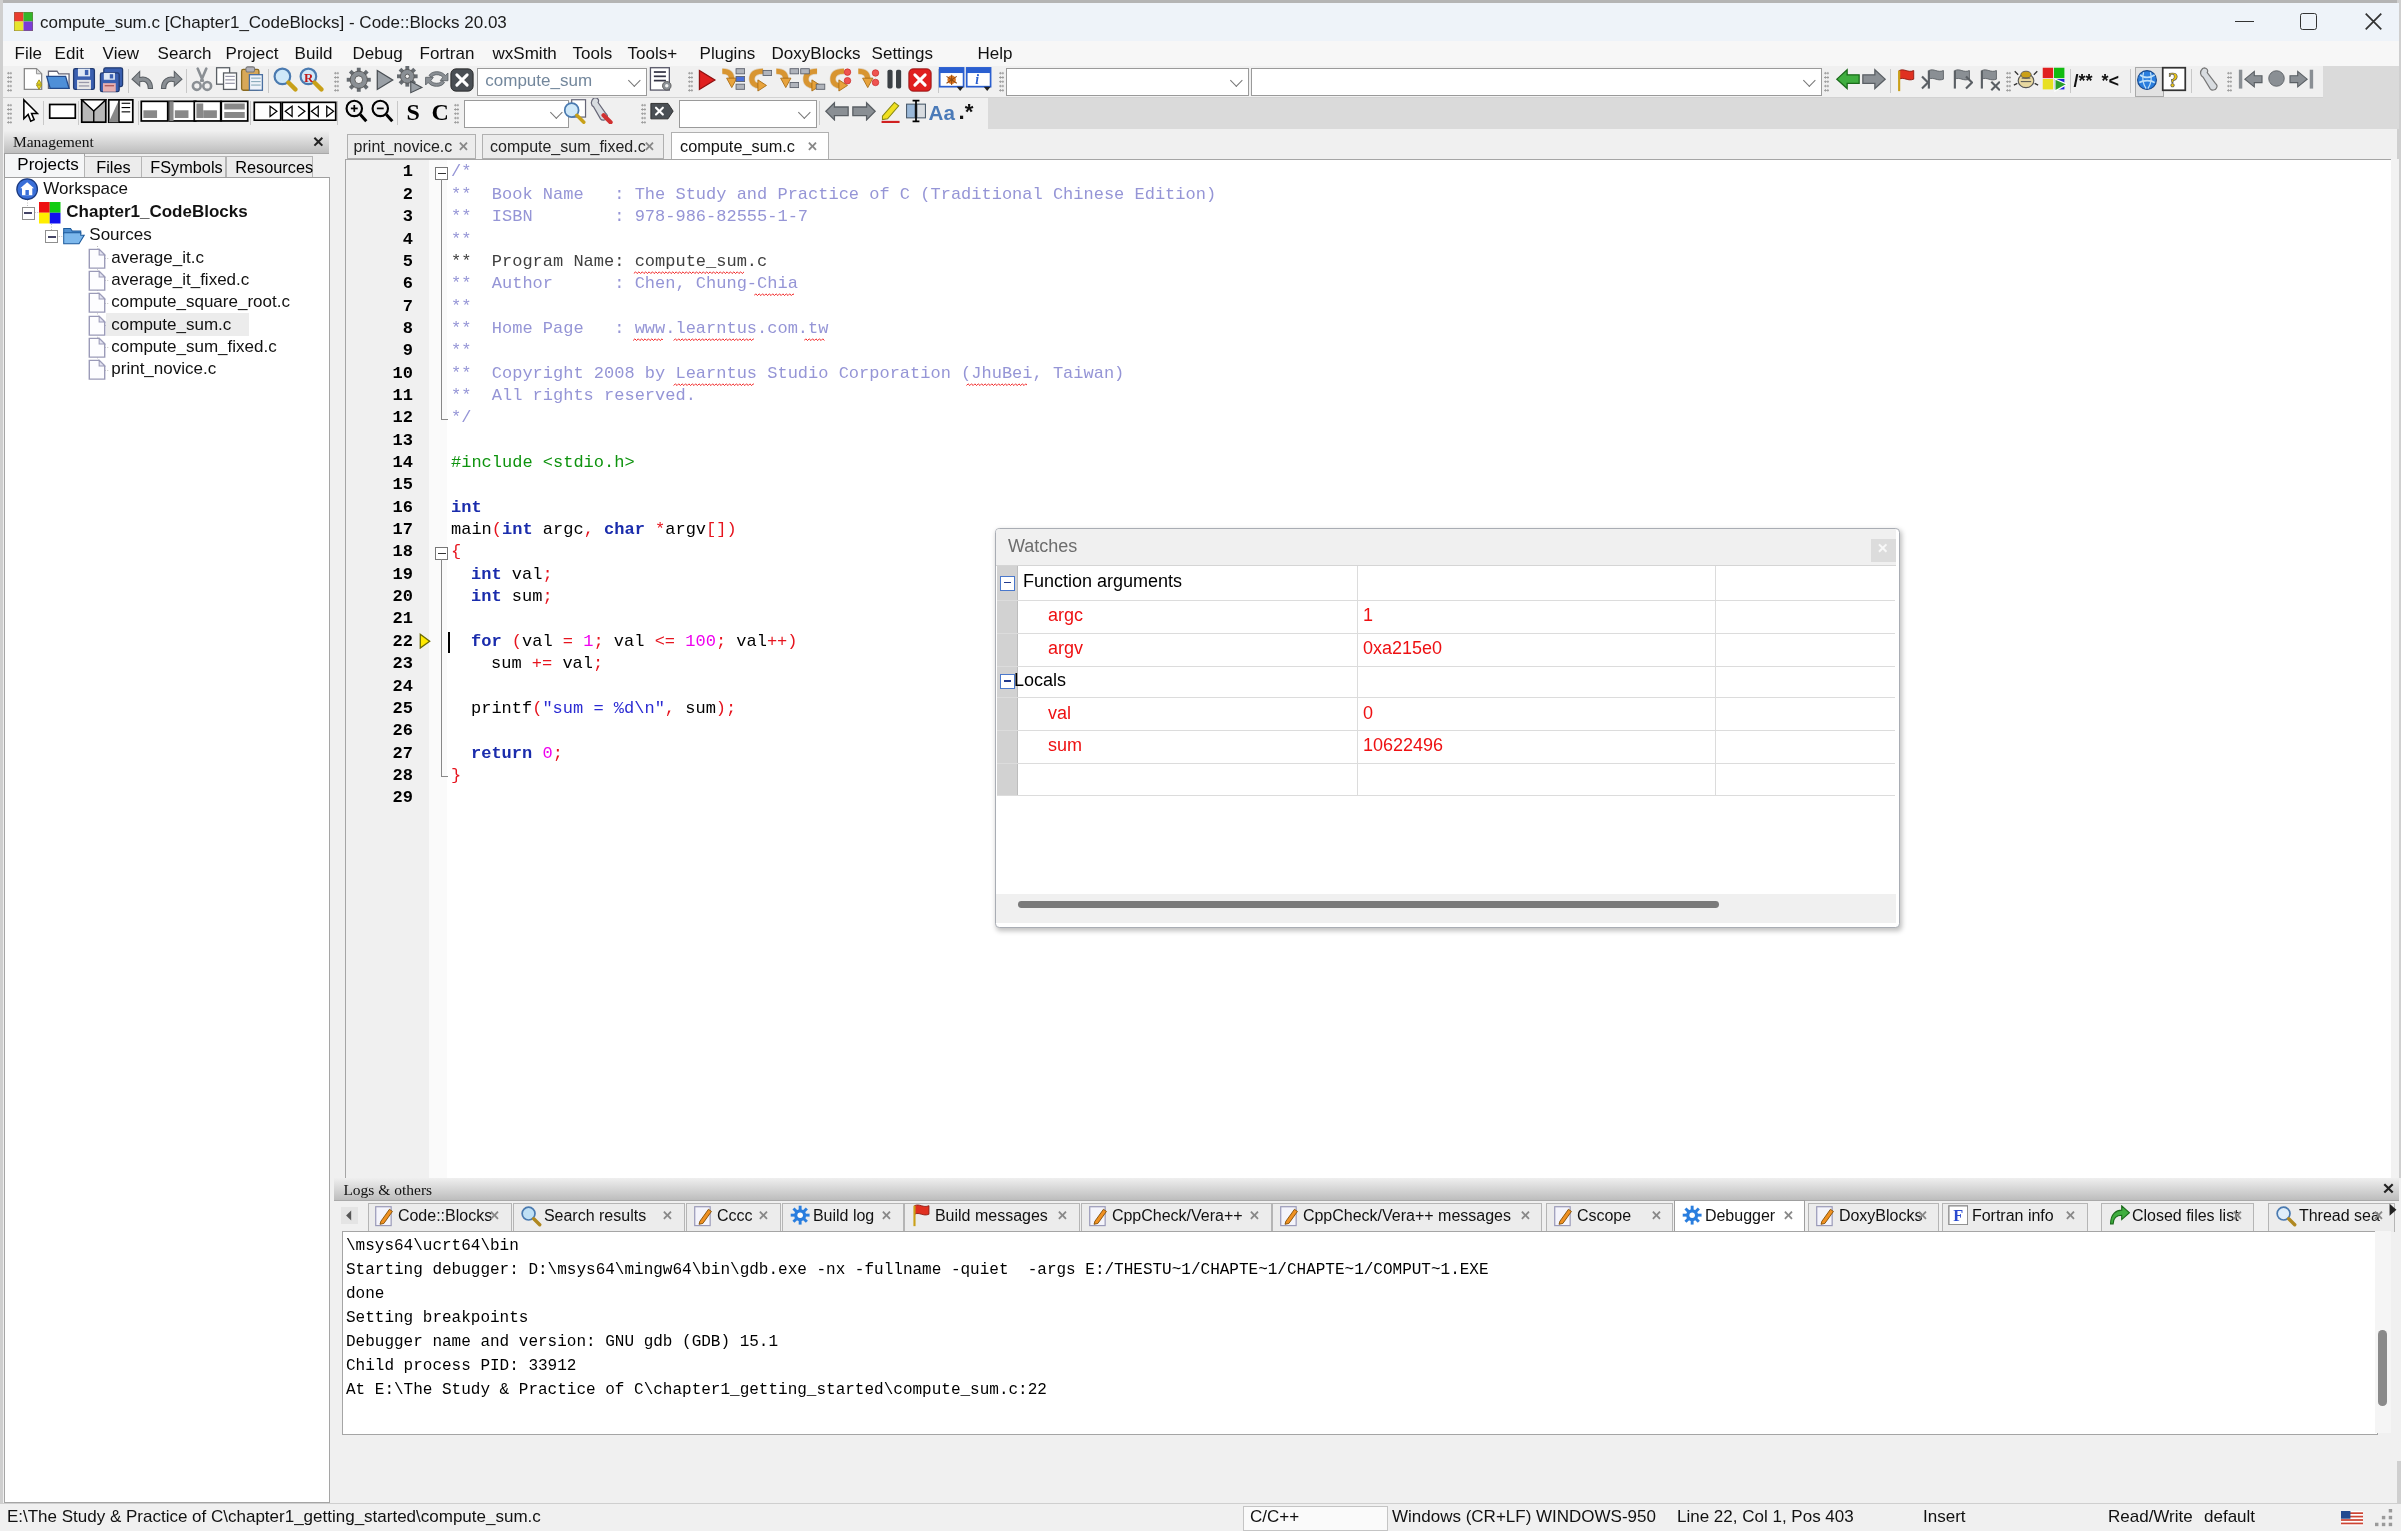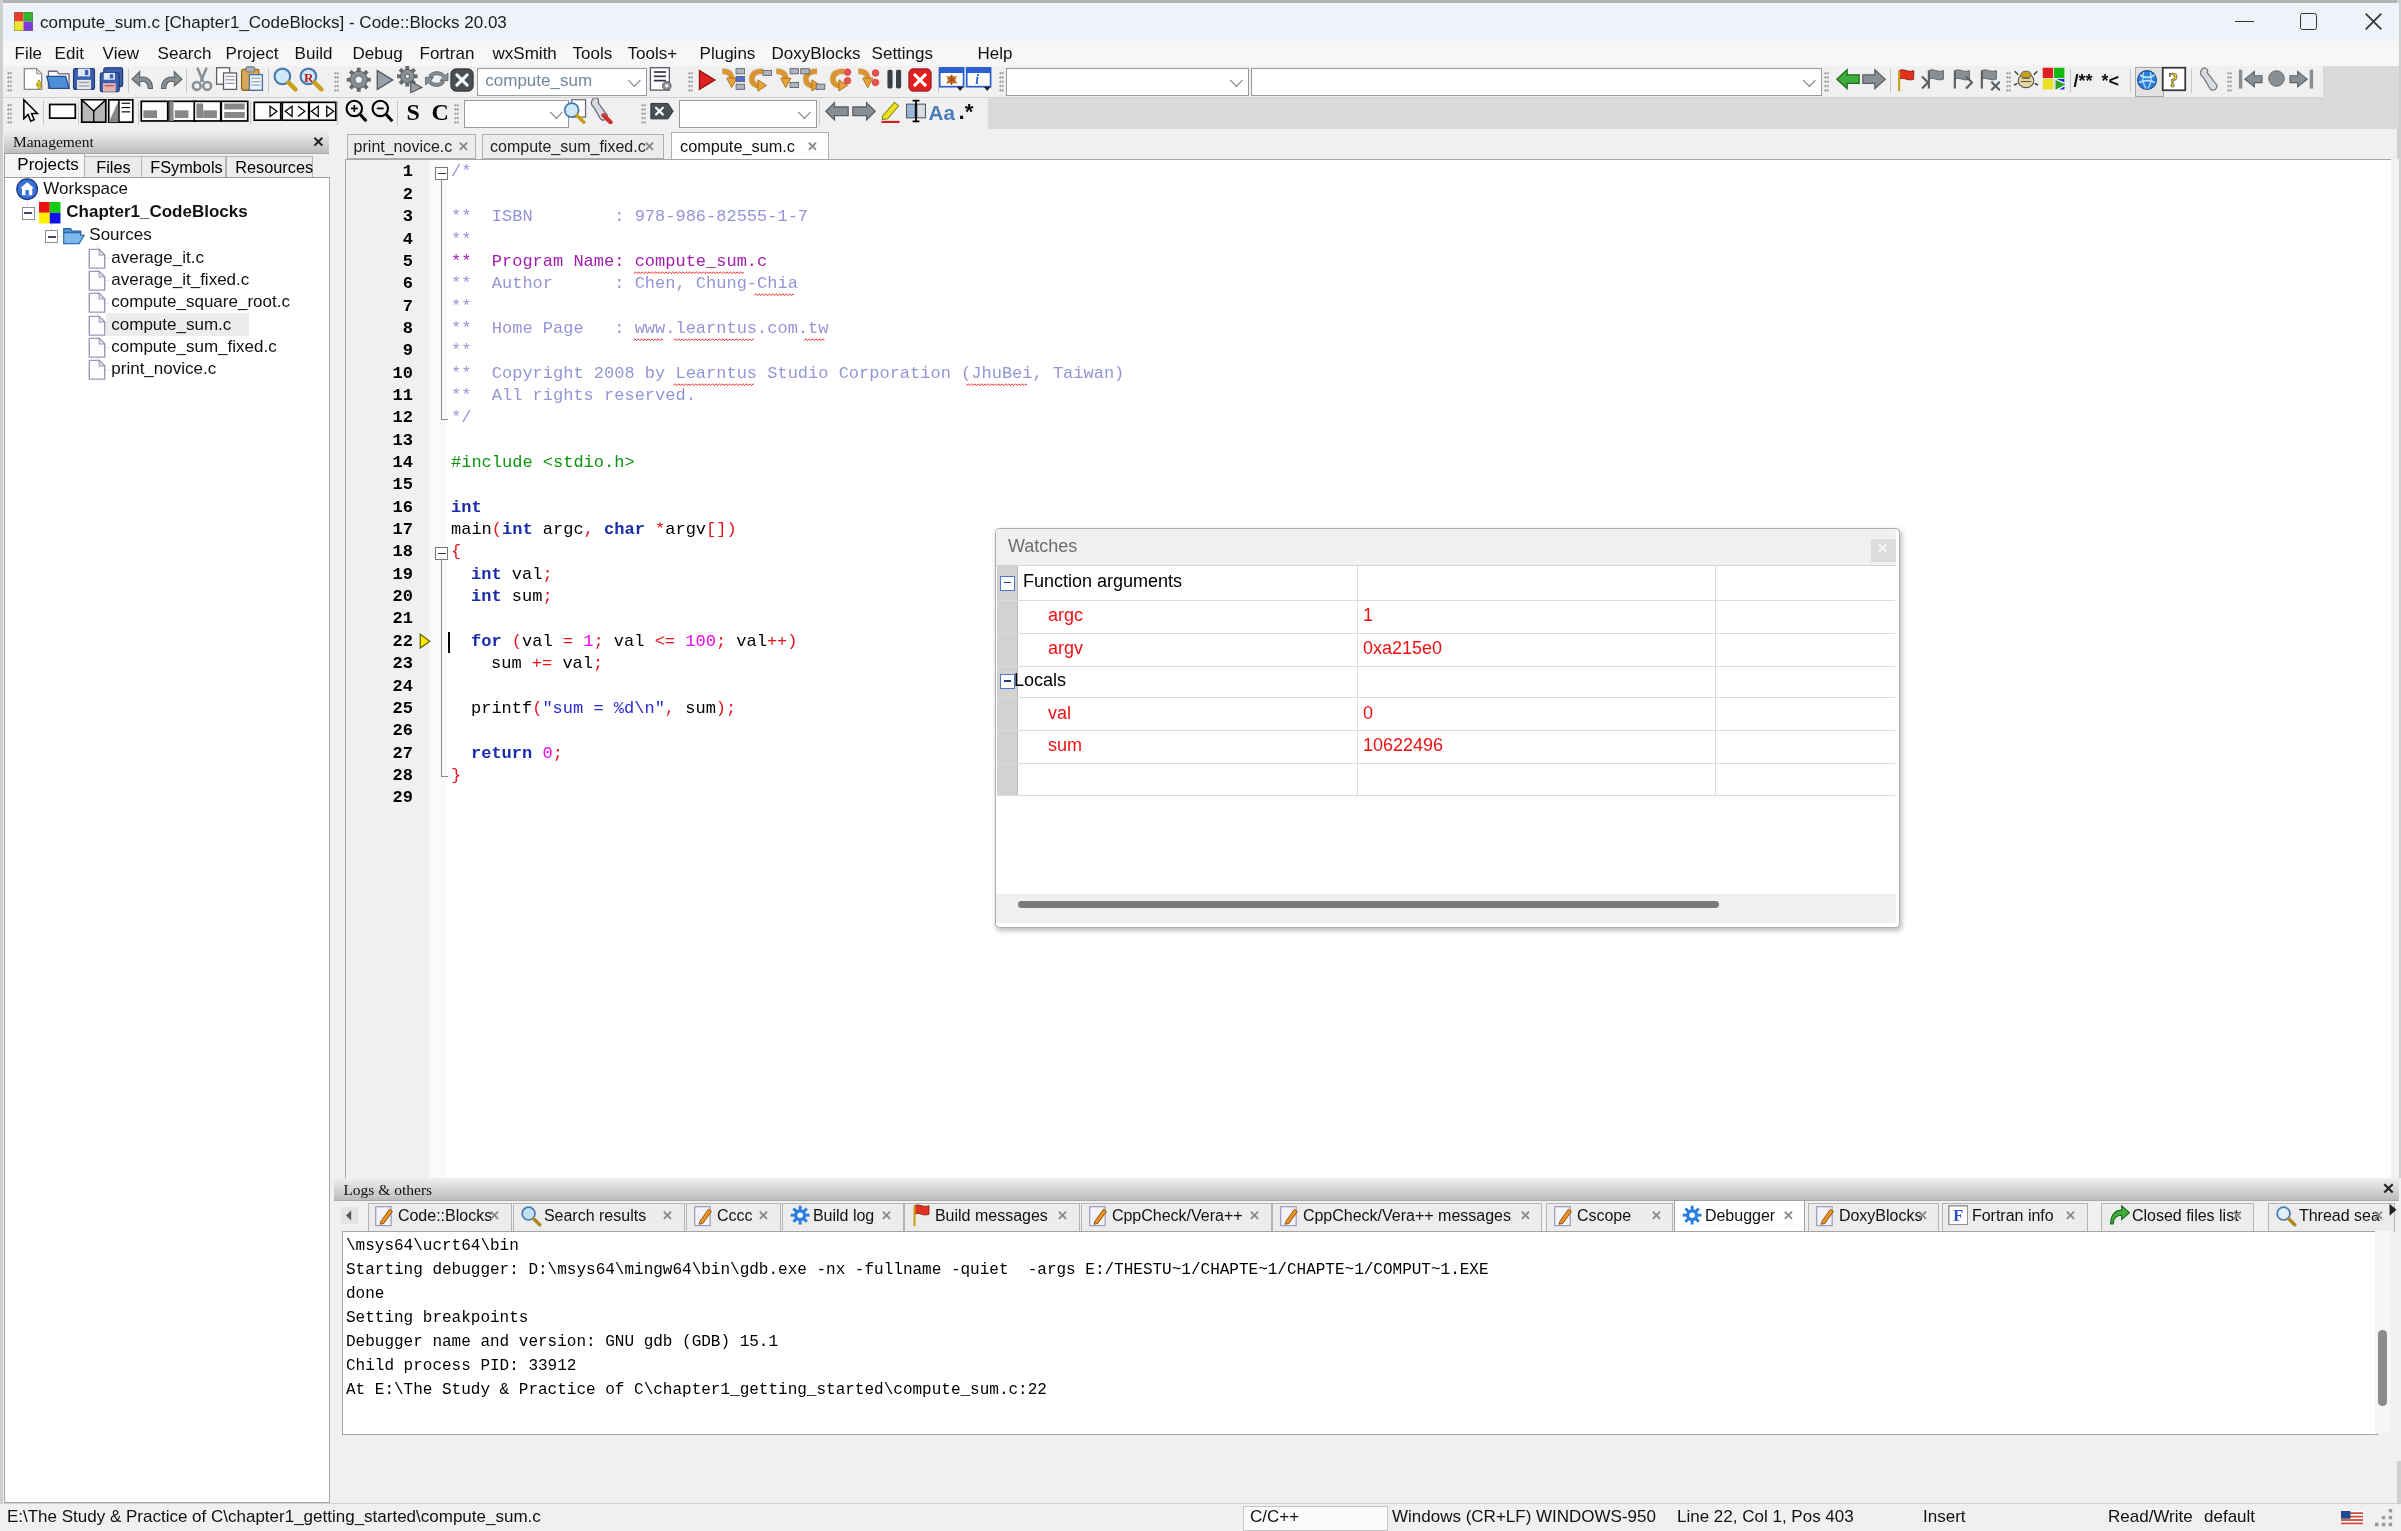--- a/index.html
+++ b/index.html
@@ -587,23 +587,24 @@
 <div class="a" style="left:0;top:448px;width:67px;text-align:right;color:#000;font-weight:bold;">21</div>
 <div class="a" style="left:0;top:471px;width:67px;text-align:right;color:#000;font-weight:bold;">22</div>
 <div class="a" style="left:0;top:493px;width:67px;text-align:right;color:#000;font-weight:bold;">23</div>
 <div class="a" style="left:0;top:516px;width:67px;text-align:right;color:#000;font-weight:bold;">24</div>
 <div class="a" style="left:0;top:538px;width:67px;text-align:right;color:#000;font-weight:bold;">25</div>
 <div class="a" style="left:0;top:560px;width:67px;text-align:right;color:#000;font-weight:bold;">26</div>
 <div class="a" style="left:0;top:583px;width:67px;text-align:right;color:#000;font-weight:bold;">27</div>
 <div class="a" style="left:0;top:605px;width:67px;text-align:right;color:#000;font-weight:bold;">28</div>
 <div class="a" style="left:0;top:627px;width:67px;text-align:right;color:#000;font-weight:bold;">29</div>
 <div class="a" style="left:105px;top:1.7px;"><span style="color:#9595d6;">/*</span></div>
+<div class="a" style="left:105px;top:24px;"><span style="color:#9595d6;">**  Book Name   : The Study and Practice of C (Traditional Chinese Edition)</span></div>
 <div class="a" style="left:105px;top:46px;"><span style="color:#9595d6;">**  ISBN        : 978-986-82555-1-7</span></div>
 <div class="a" style="left:105px;top:69px;"><span style="color:#9595d6;">**</span></div>
-<div class="a" style="left:105px;top:91px;"><span style="color:#a21caf;">**  Program Name: compute_sum.c</span></div>
+<div class="a" style="left:105px;top:91px;"><span style="color:#404040;">**  Program Name: compute_sum.c</span></div>
 <div class="a" style="left:105px;top:113px;"><span style="color:#9595d6;">**  Author      : Chen, Chung-Chia</span></div>
 <div class="a" style="left:105px;top:136px;"><span style="color:#9595d6;">**</span></div>
 <div class="a" style="left:105px;top:158px;"><span style="color:#9595d6;">**  Home Page   : www.learntus.com.tw</span></div>
 <div class="a" style="left:105px;top:180px;"><span style="color:#9595d6;">**</span></div>
 <div class="a" style="left:105px;top:203px;"><span style="color:#9595d6;">**  Copyright 2008 by Learntus Studio Corporation (JhuBei, Taiwan)</span></div>
 <div class="a" style="left:105px;top:225px;"><span style="color:#9595d6;">**  All rights reserved.</span></div>
 <div class="a" style="left:105px;top:247px;"><span style="color:#9595d6;">*/</span></div>
 <div class="a" style="left:105px;top:292px;"><span style="color:#0e930e;">#include &lt;stdio.h&gt;</span></div>
 <div class="a" style="left:105px;top:337px;"><span style="color:#1a2cac;font-weight:bold;">int</span></div>
 <div class="a" style="left:105px;top:359px;"><span style="color:#000;">main</span><span style="color:#e6141e;">(</span><span style="color:#1a2cac;font-weight:bold;">int</span><span style="color:#000;"> argc</span><span style="color:#e6141e;">,</span><span style="color:#000;"> </span><span style="color:#1a2cac;font-weight:bold;">char</span><span style="color:#000;"> </span><span style="color:#e6141e;">*</span><span style="color:#000;">argv</span><span style="color:#e6141e;">[])</span></div>

